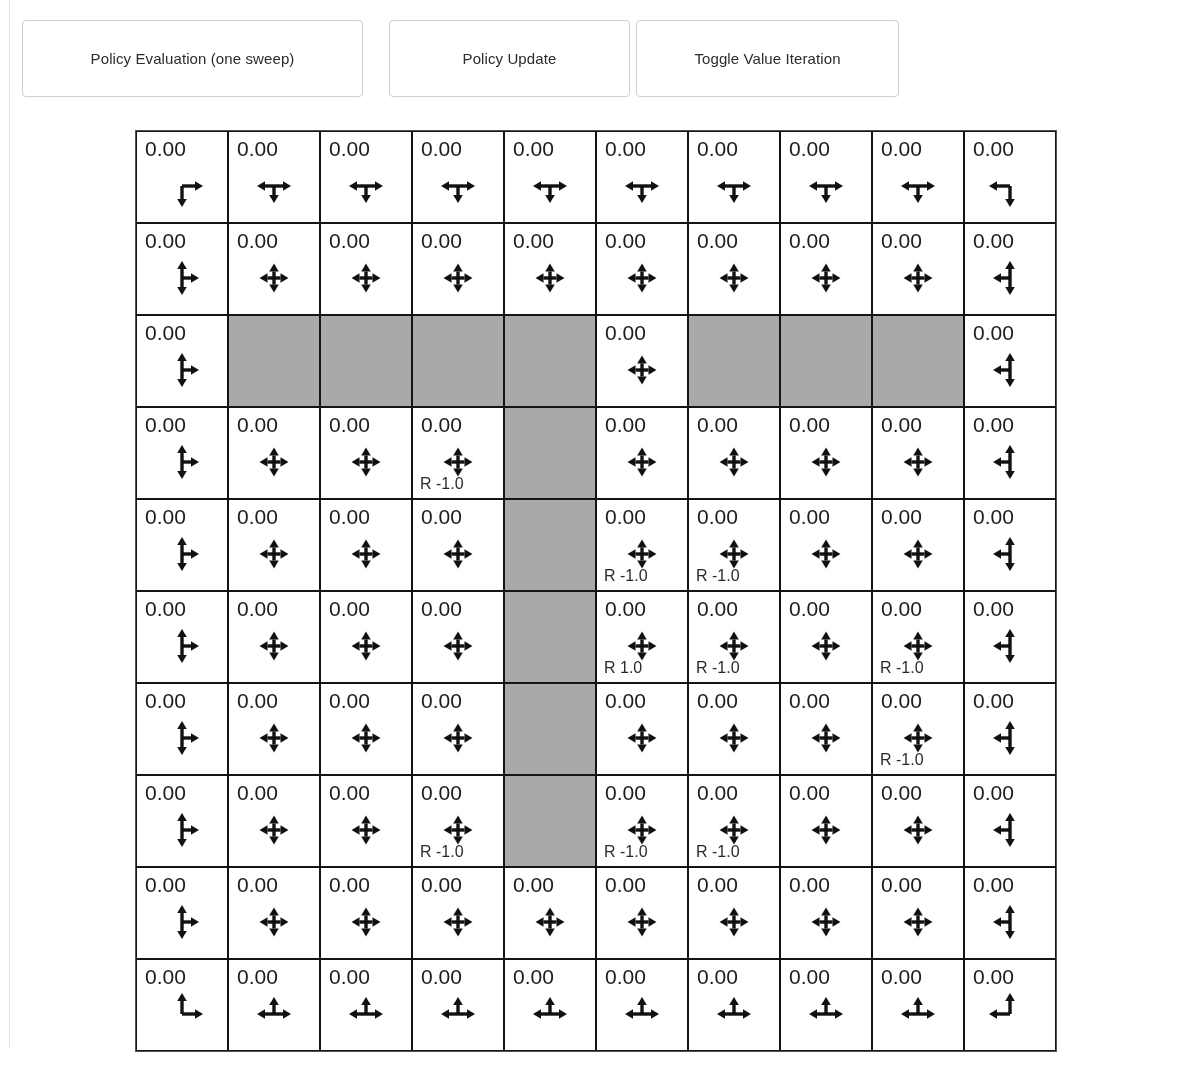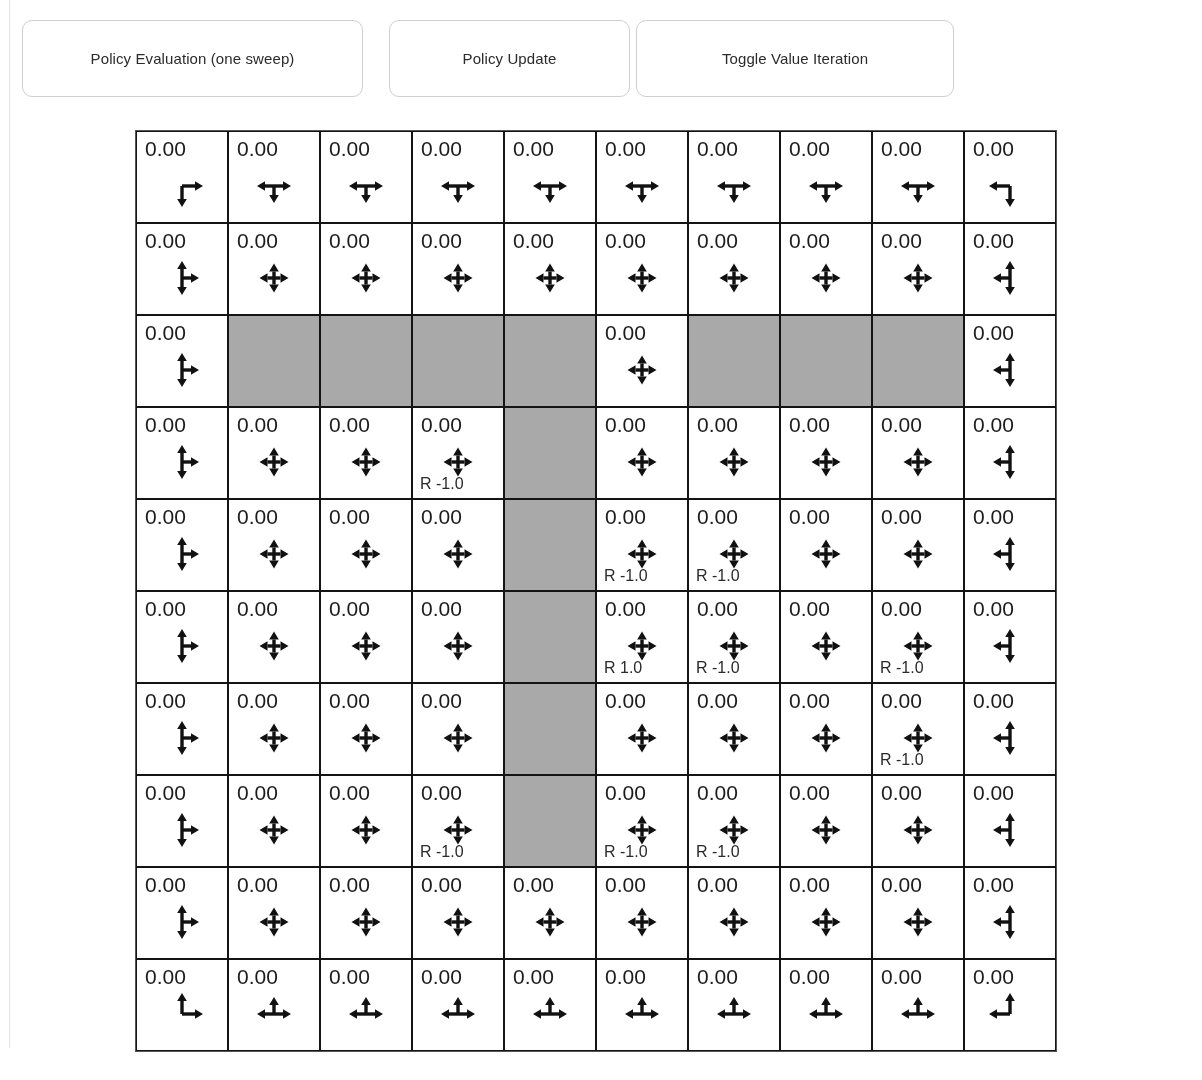--- a/index.html
+++ b/index.html
@@ -4,27 +4,27 @@
 <style>
   html,body{margin:0;padding:0;}
   body{
     width:1202px;height:1080px;position:relative;background:#ffffff;
     font-family:"Liberation Sans", sans-serif;overflow:hidden;
   }
   .page-edge{position:absolute;left:9px;top:0;width:1px;height:1048px;background:#e2e2e2;}
   .toolbar{position:absolute;left:0;top:0;width:1202px;height:117px;}
   .btn{
     position:absolute;top:20px;height:77px;background:#ffffff;
-    border:1px solid #cfcfcf;border-radius:10px;box-sizing:border-box;
+    border:1px solid #cfcfcf;border-radius:4px;box-sizing:border-box;
     display:flex;align-items:center;justify-content:center;
     font-size:15px;color:#2b2b2b;cursor:pointer;letter-spacing:.1px;
   }
   .btn-0{left:22px;width:341px;}
   .btn-1{left:389px;width:241px;}
-  .btn-2{left:636px;width:318px;}
+  .btn-2{left:636px;width:263px;}
   .btn-3{left:905px;width:262px;}
   .grid{
     position:absolute;left:135px;top:130px;
     display:grid;grid-template-columns:repeat(10,92px);grid-template-rows:repeat(10,92px);
     border:1px solid #555;width:920px;height:920px;
   }
   .cell{
     position:relative;background:#ffffff;border:1px solid #141414;
     box-sizing:border-box;overflow:hidden;
   }

